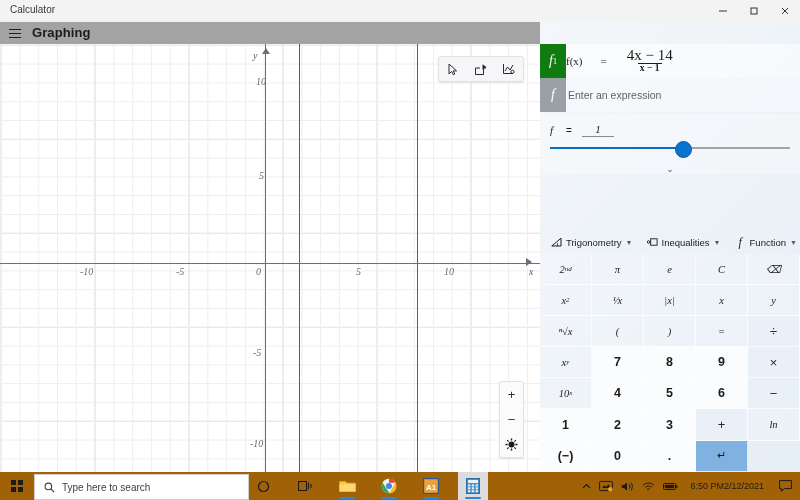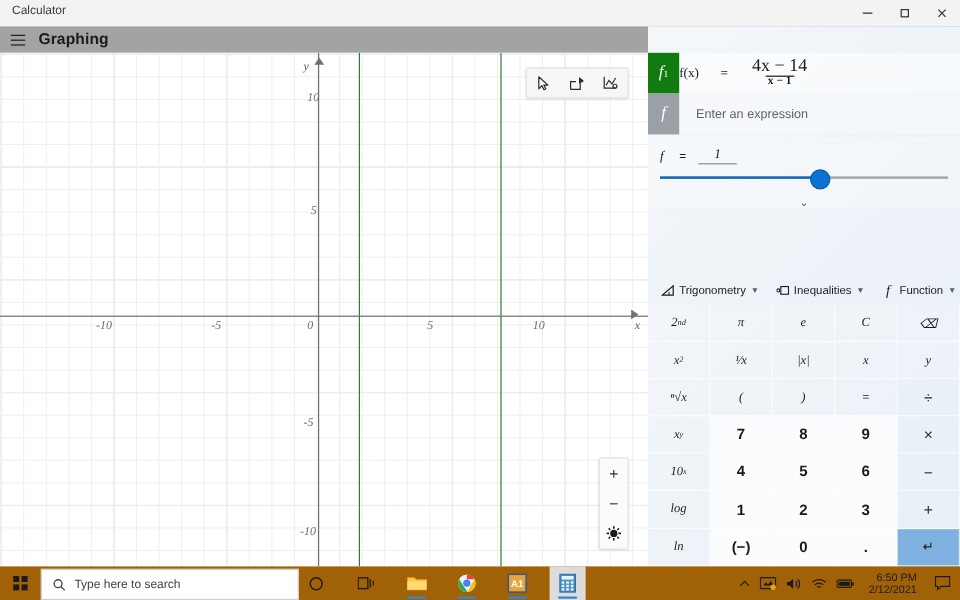--- a/index.html
+++ b/index.html
@@ -64,21 +64,21 @@
   .fnchip{width:26px;height:34px;display:flex;align-items:center;justify-content:center;
           font-family:"Liberation Serif", serif;font-style:italic;font-size:14px;color:#fff;}
   .fnchip.active{background:#107c10;}
   .fnchip.idle{background:#9aa0a6;}
   .fnchip sub{font-size:8px;font-style:normal;}
   .fnexpr{margin-left:0;font-family:"Liberation Serif", serif;font-size:11px;color:#1b1b1b;
           display:flex;align-items:center;gap:18px;}
   .frac{display:inline-flex;flex-direction:column;align-items:center;line-height:1.05;vertical-align:middle;}
   .frac .num{font-size:15px;font-weight:normal;padding:0 2px;}
   .frac .den{font-size:9.5px;font-weight:bold;padding:0 2px;border-top:1px solid #1b1b1b;}
-  .placeholder{margin-left:14px;font-size:10.5px;color:#5f6368;}
+  .placeholder{margin-left:2px;font-size:10.5px;color:#5f6368;}
 
   .sliderbox{position:absolute;left:0;top:92px;width:260px;height:60px;background:rgba(255,255,255,.30);}
   .slvar{position:absolute;left:10px;top:10px;font-family:"Liberation Serif", serif;font-style:italic;font-size:11px;color:#1b1b1b;}
   .sleq{position:absolute;left:26px;top:11px;font-size:10px;color:#1b1b1b;}
   .slval{position:absolute;left:42px;top:9px;width:32px;text-align:center;font-family:"Liberation Serif", serif;
          font-style:italic;font-size:11px;color:#1b1b1b;border-bottom:1px solid #8a8a8e;padding-bottom:1px;}
   .track{position:absolute;left:10px;top:33px;width:240px;height:2px;background:#a3a3a8;}
   .trackfill{position:absolute;left:0;top:0;height:2px;background:#0a6cbd;width:58%;}
   .thumb{position:absolute;left:52%;top:26.5px;width:15px;height:15px;border-radius:50%;background:#0a73d1;border:1px solid #0a5ca3;}
   .chev{position:absolute;left:0;top:50px;width:260px;text-align:center;color:#5d5d62;font-size:9px;}
@@ -106,21 +106,21 @@
   .winlogo i{background:#1b1b1b;display:block;}
   .searchbox{position:absolute;left:34px;top:2px;width:204px;height:24px;background:#fff;border:1px solid #cfcfcf;
              display:flex;align-items:center;gap:7px;padding-left:9px;}
   .searchbox .ph{font-size:10px;color:#414141;}
   .tbicons{position:absolute;left:248px;top:0;height:28px;display:flex;align-items:center;gap:12px;}
   .tbi{width:30px;height:28px;display:flex;align-items:center;justify-content:center;position:relative;}
   .tbi.active{background:#dcdcdc;}
   .tbi .under{position:absolute;bottom:1px;left:7px;width:16px;height:2px;background:#2b88d8;border-radius:1px;}
   .tray{position:absolute;right:0;top:0;height:28px;display:flex;align-items:center;gap:8px;padding-right:6px;}
   .trayi{display:flex;align-items:center;justify-content:center;color:#1b1b1b;font-size:10px;}
-  .clock{display:flex;flex-direction:column;align-items:flex-end;line-height:1.15;font-size:9px;color:#1b1b1b;padding:0 4px;}
+  .clock{display:flex;flex-direction:row;align-items:flex-end;line-height:1.15;font-size:9px;color:#1b1b1b;padding:0 4px;}
   .notif{width:18px;display:flex;align-items:center;justify-content:center;}
 </style>
 </head>
 <body>
 
 <div class="app">
 
   <div class="titlebar">
     <div class="apptitle">Calculator</div>
     <div class="wbtns">
@@ -346,23 +346,20 @@
           <span>4</span>
         </div>
         <div class="key num">
           <span>5</span>
         </div>
         <div class="key num">
           <span>6</span>
         </div>
         <div class="key op">
           <span>−</span>
-        </div>
-        <div class="key fn">
-          <span>log</span>
         </div>
         <div class="key num">
           <span>1</span>
         </div>
         <div class="key num">
           <span>2</span>
         </div>
         <div class="key num">
           <span>3</span>
         </div>

